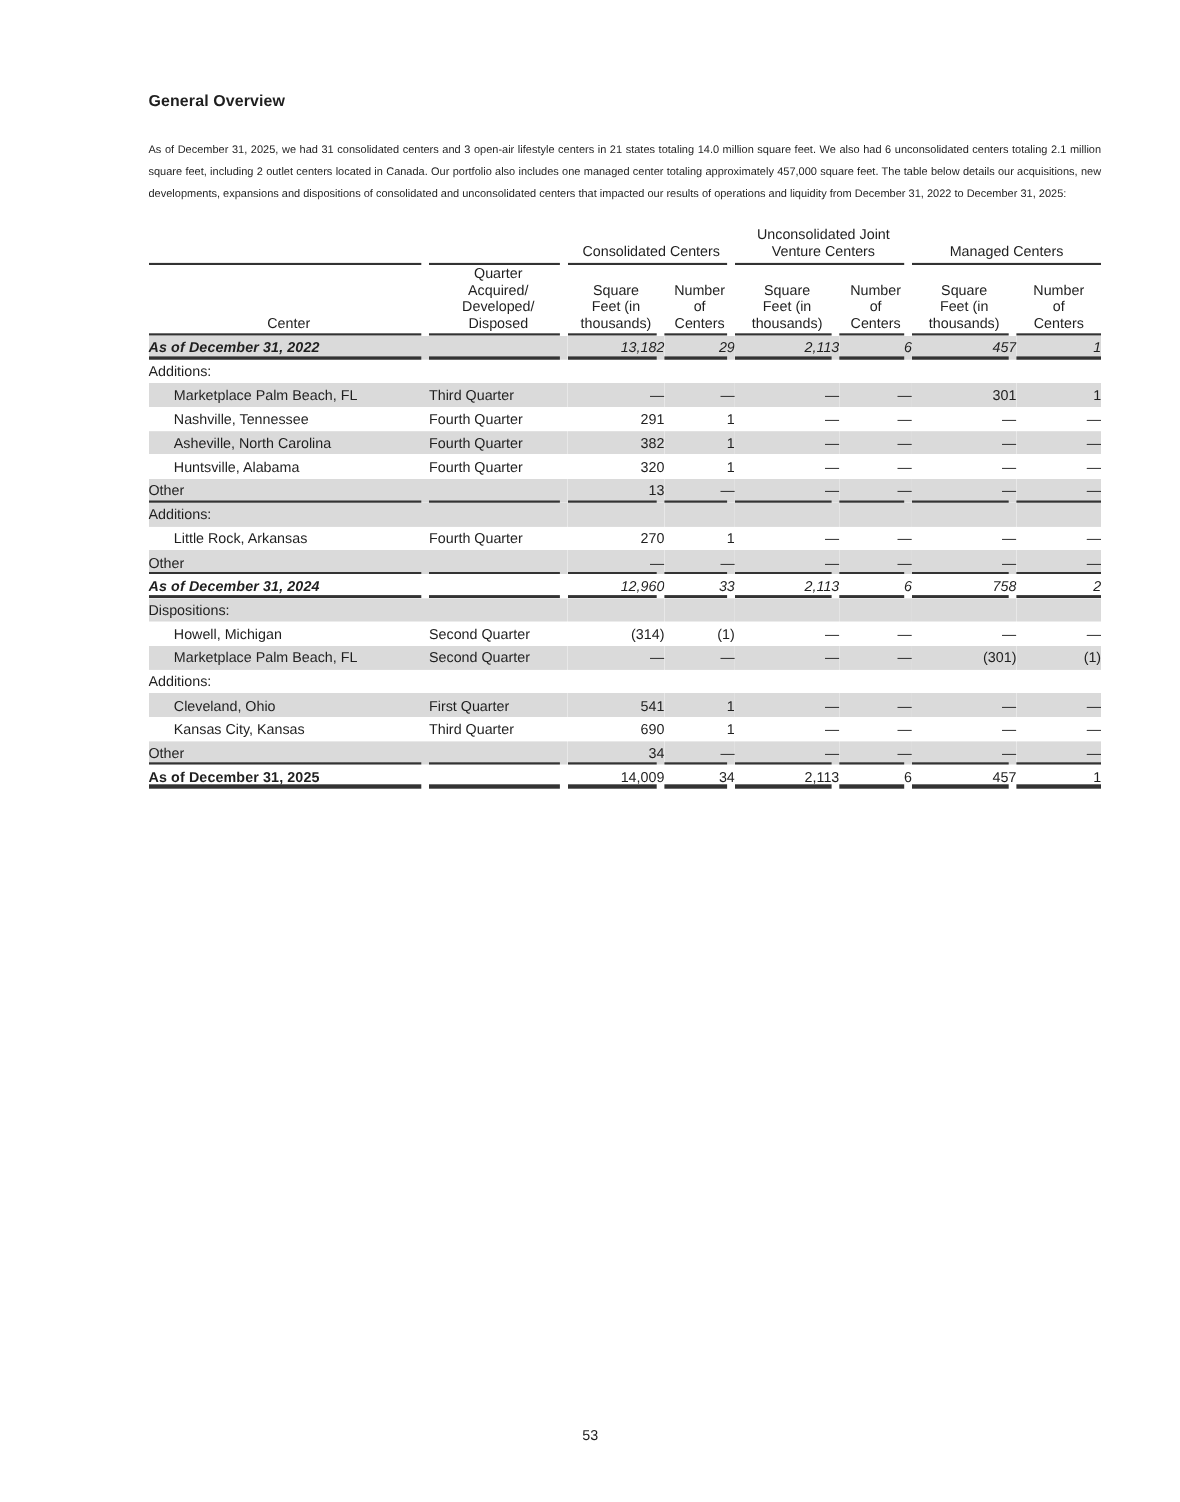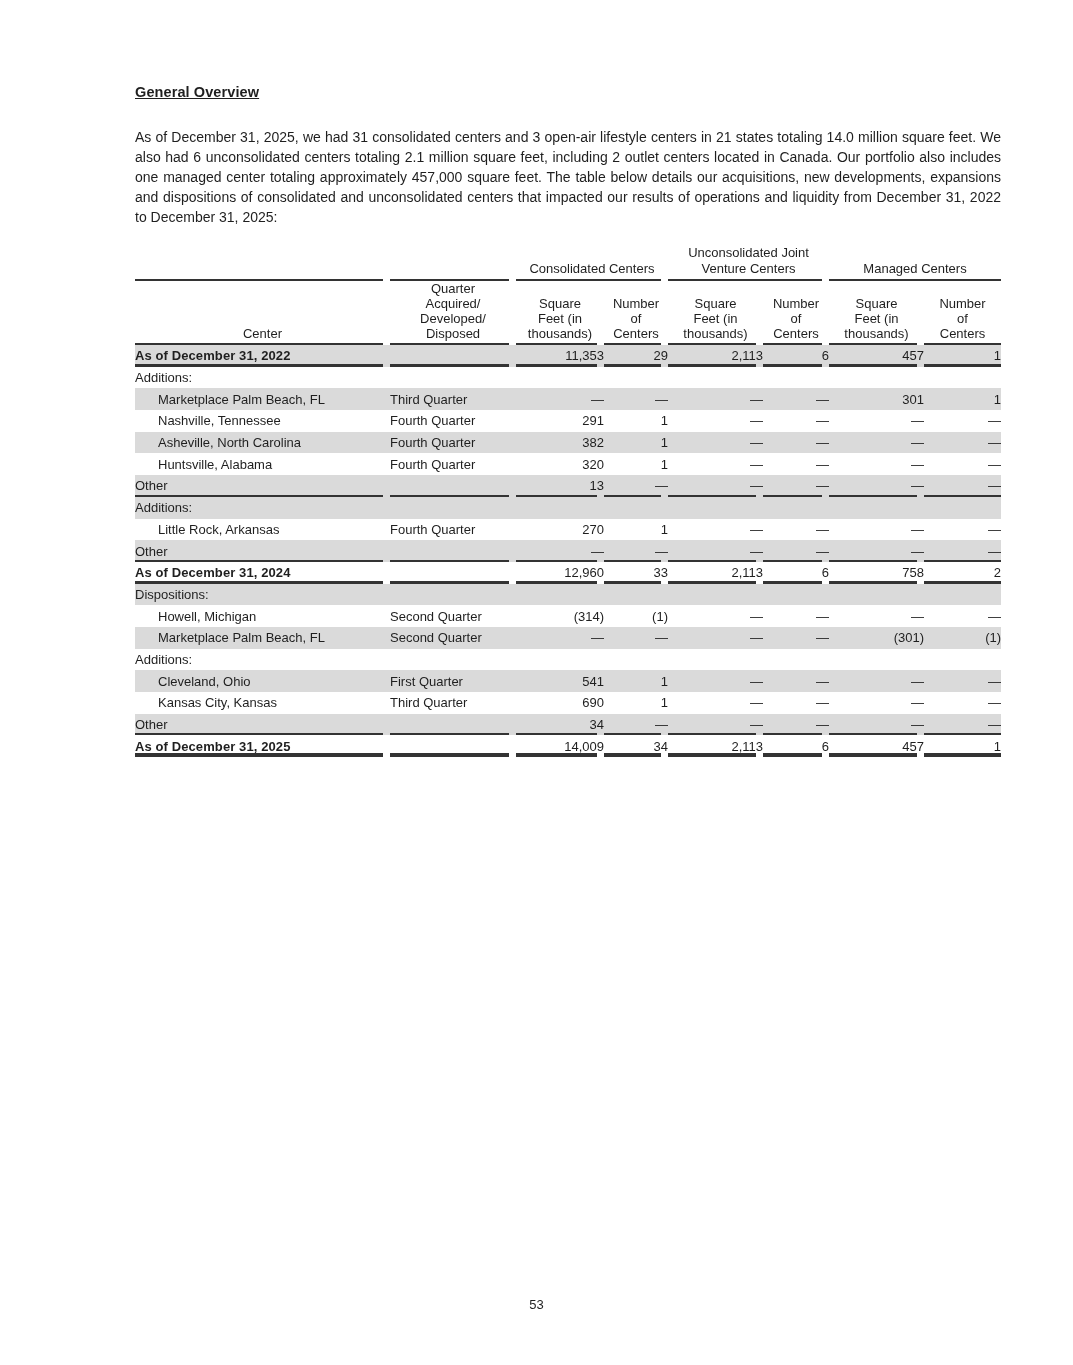--- a/index.html
+++ b/index.html
@@ -21,24 +21,23 @@
     position:absolute;
     left:135px;
     top:84px;
     width:866px;
   }
   .section-title{
     font-size:14.5px;
     font-weight:bold;
     margin:0 0 27px 0;
     letter-spacing:0.1px;
-    text-decoration:underline;
   }
   .intro{
-    font-size:14px;
+    font-size:10px;
     line-height:20px;
     text-align:justify;
     margin:0 0 14px 0;
   }
   table.fin{
     border-collapse:collapse;
     table-layout:fixed;
     width:866px;
     font-size:13px;
   }
@@ -62,20 +61,21 @@
     background-repeat:no-repeat;
     background-position:left bottom;
     background-size:calc(100% - 7px) 2px;
   }
   tr.rule-thin td:last-child{background-size:100% 2px;}
   tr.rule-thick td{
     background-image:linear-gradient(var(--rule),var(--rule));
     background-repeat:no-repeat;
     background-position:left bottom;
     background-size:calc(100% - 7px) 3px;
+    font-style:italic;
   }
   tr.rule-thick td:last-child{background-size:100% 3px;}
   tr.rule-final td{
     background-image:linear-gradient(var(--rule),var(--rule));
     background-repeat:no-repeat;
     background-position:left bottom;
     background-size:calc(100% - 7px) 4px;
   }
   tr.rule-final td:last-child{background-size:100% 4px;}
 
@@ -168,21 +168,21 @@
 thousands)</th>
           <th class="ruled">Number
 of
 Centers</th>
         </tr>
       </thead>
       <tbody id="table-body">
           <tr class="shaded bold rule-thick">
             <td class="c-label">As of December 31, 2022</td>
             <td class="c-qtr"></td>
-            <td class="c-num">11,353</td>
+            <td class="c-num">13,182</td>
             <td class="c-num">29</td>
             <td class="c-num">2,113</td>
             <td class="c-num">6</td>
             <td class="c-num">457</td>
             <td class="c-num">1</td>
           </tr>
           <tr>
             <td class="c-label">Additions:</td>
             <td class="c-qtr"></td>
             <td class="c-num"></td>

